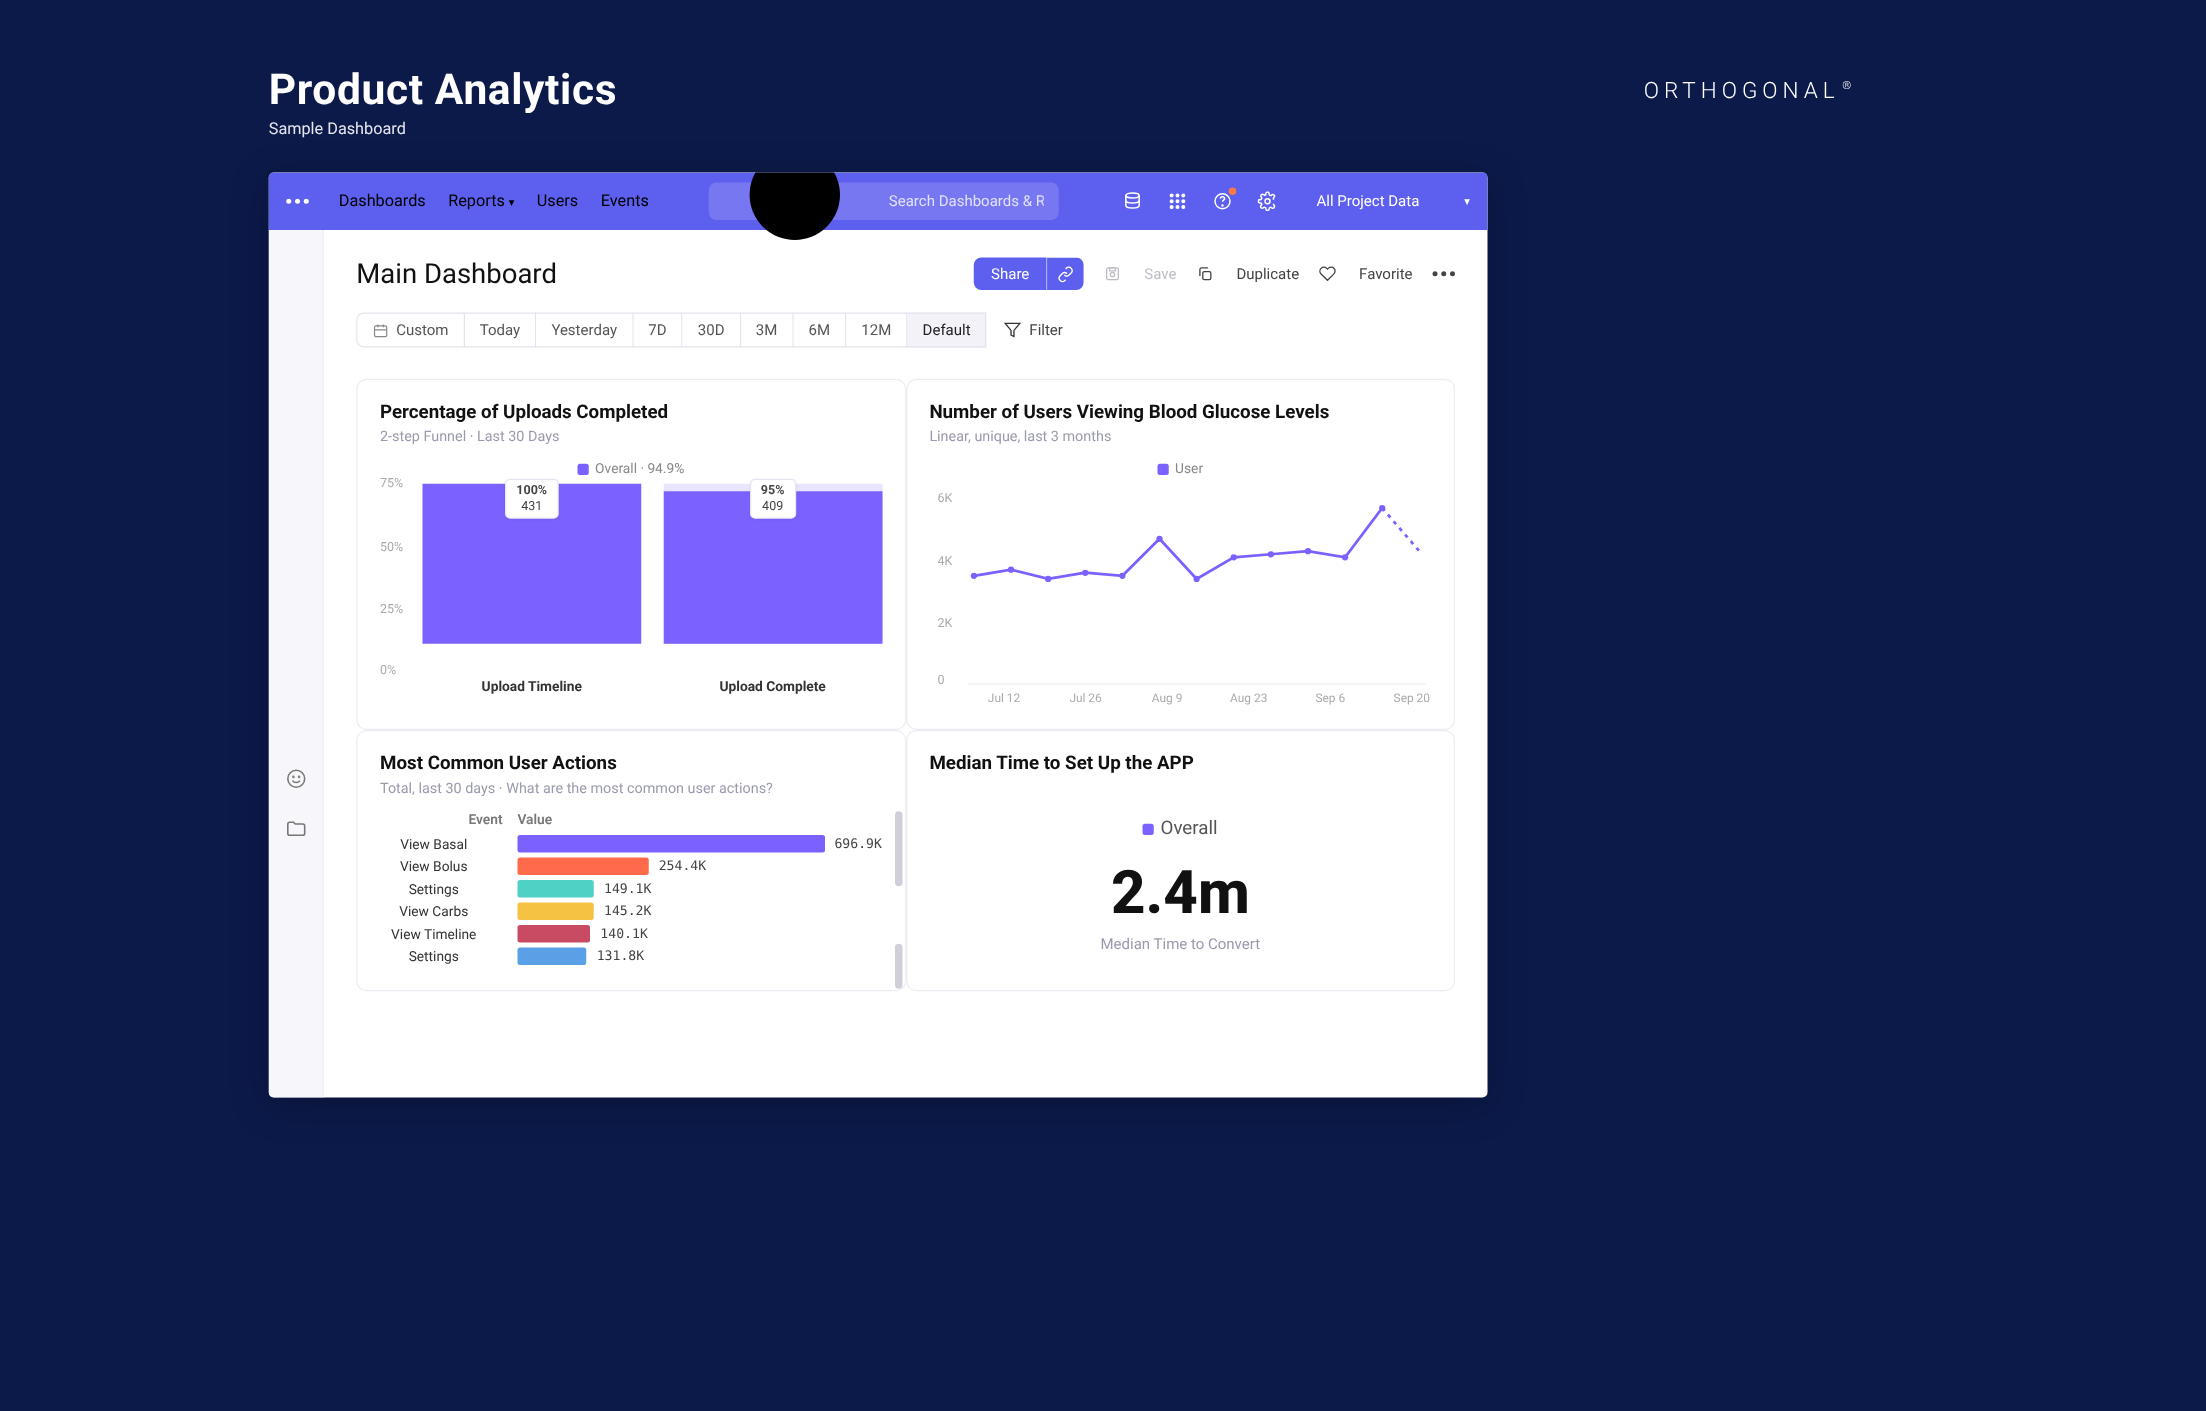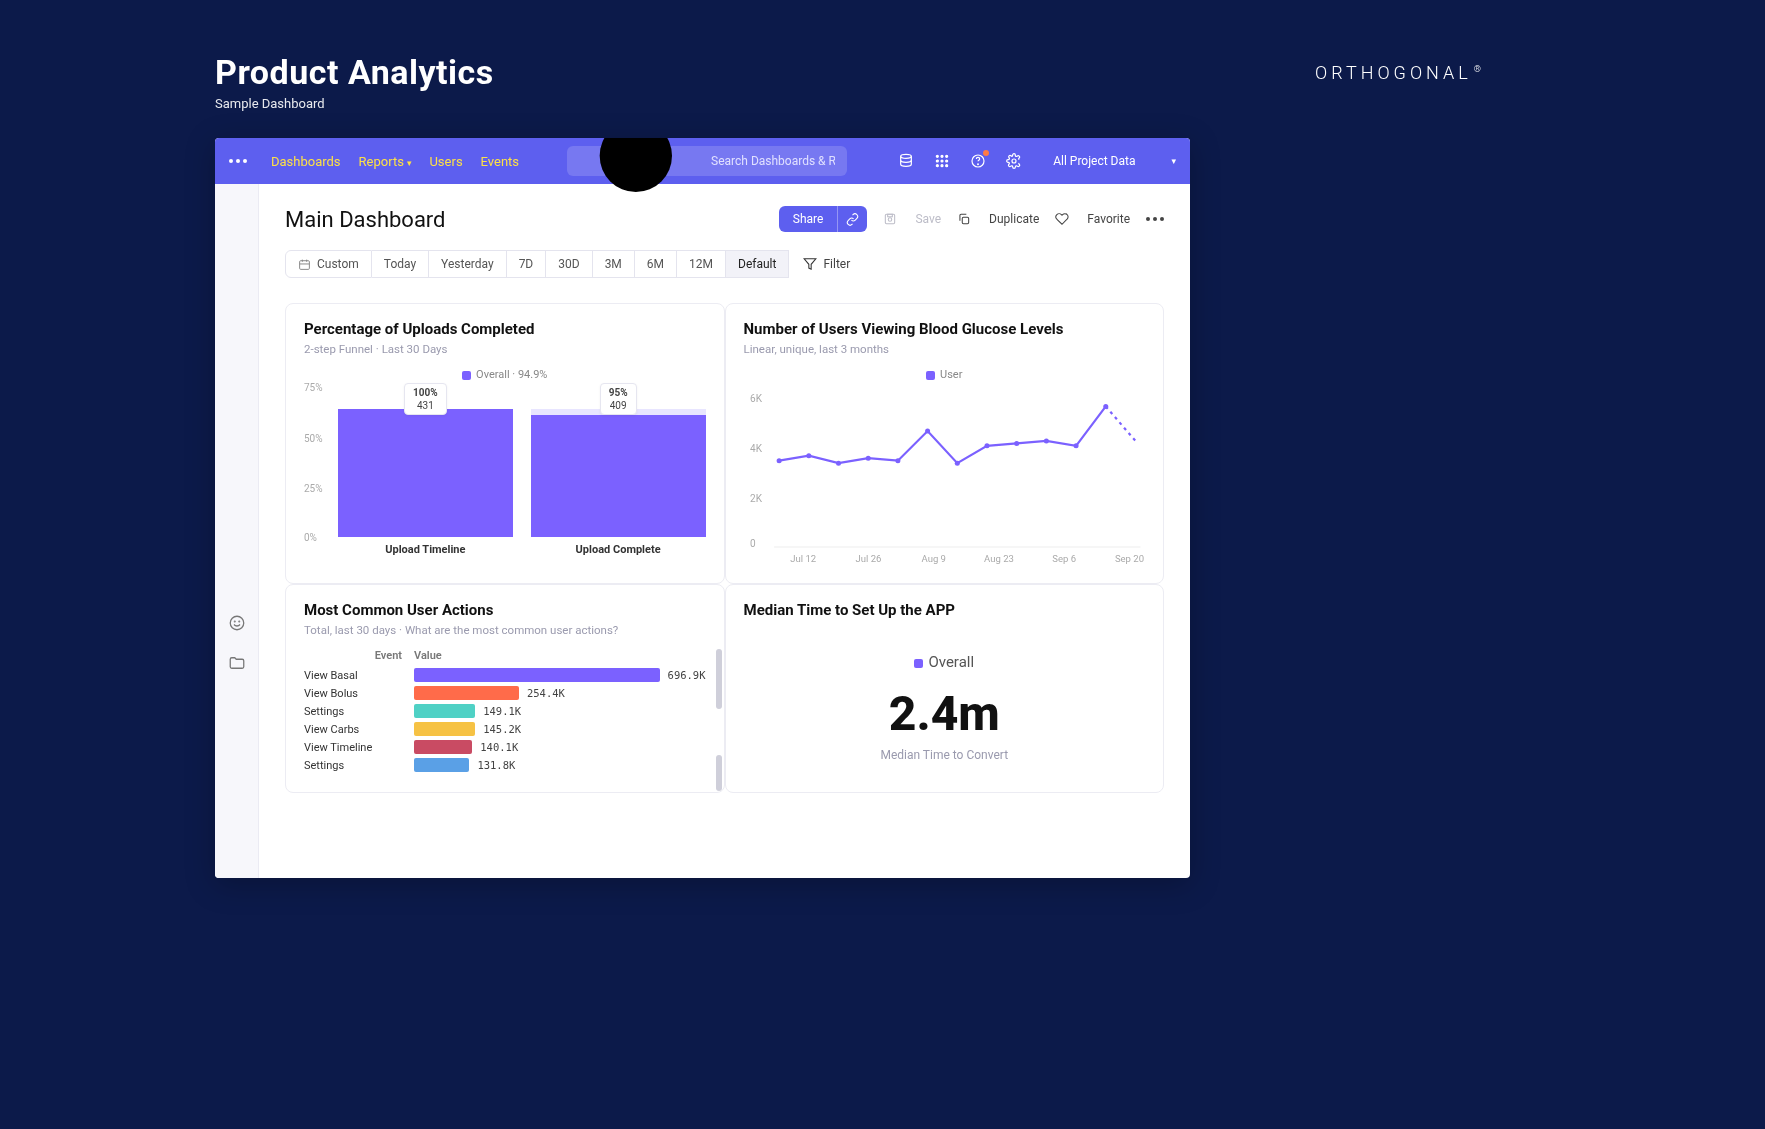--- a/index.html
+++ b/index.html
@@ -6,21 +6,21 @@
 body{background:#0c1a4a;width:1765px;height:1129px;position:relative;overflow:hidden}
 .outer-header{position:absolute;left:215px;top:52px;color:#fff}
 .outer-title{font-size:34px;font-weight:700;letter-spacing:.5px}
 .outer-sub{font-size:13px;margin-top:4px;opacity:.9}
 .brand{position:absolute;right:280px;top:62px;color:#fff;font-size:18px;letter-spacing:4px;font-weight:300}
 .brand sup{font-size:9px;vertical-align:super;margin-left:2px}
 .app{position:absolute;left:215px;top:138px;width:975px;height:740px;background:#fff;border-radius:4px;overflow:hidden;box-shadow:0 6px 30px rgba(0,0,0,.25)}
 .topbar{background:#5d5fef;height:46px;display:flex;align-items:center;color:#fff;font-size:13px;padding:0 14px;gap:18px}
 .topbar .dots{width:24px;display:flex;gap:3px;align-items:center}
 .topbar .dots span{width:4px;height:4px;border-radius:50%;background:#fff}
-.topbar a{color:#fde047;text-decoration:none;cursor:pointer}
+.topbar a{color:#000000;text-decoration:none;cursor:pointer}
 .topbar .caret{font-size:9px;margin-left:3px}
 .searchwrap{flex:0 0 280px;margin-left:30px;background:rgba(255,255,255,.16);border-radius:6px;height:30px;display:flex;align-items:center;padding:0 12px;color:#e6e6ff;font-size:12px;gap:8px}
 .searchwrap input{background:transparent;border:0;outline:0;color:#fff;font-size:12px;width:100%}
 .searchwrap input::placeholder{color:#e0e0ff}
 .spacer{flex:1}
 .tb-icon{width:18px;height:18px;display:flex;align-items:center;justify-content:center;position:relative;cursor:pointer}
 .tb-icon svg{width:16px;height:16px;stroke:#fff;fill:none;stroke-width:1.8}
 .tb-icon .badge{position:absolute;top:-2px;right:-2px;width:6px;height:6px;border-radius:50%;background:#ff7a45}
 .proj{font-size:12px;margin-left:12px;display:flex;align-items:center;gap:36px;cursor:pointer}
 .app-body{display:flex;height:calc(100% - 46px)}
@@ -51,36 +51,36 @@
 .grid{display:grid;grid-template-columns:1fr 1fr;}
 .card{border:1px solid #ececf3;border-radius:8px;padding:16px 18px;background:#fff}
 .card h3{font-size:15px;font-weight:700;color:#111;margin-bottom:4px}
 .card .sub{font-size:11.5px;color:#9a9aae;margin-bottom:12px}
 .legend{text-align:center;font-size:11px;color:#888;margin-bottom:6px}
 .legend .sw{display:inline-block;width:9px;height:9px;background:#7b61ff;border-radius:2px;margin-right:5px;vertical-align:middle}
 
 .funnel{display:flex;align-items:flex-end;height:150px;position:relative;padding-left:34px}
 .ytick{position:absolute;left:0;font-size:10px;color:#aaa;transform:translateY(50%)}
 .bars{flex:1;display:flex;gap:18px;align-items:flex-end;height:100%}
-.barwrap{flex:1;display:flex;flex-direction:column;align-items:center;height:100%;justify-content:flex-end;position:relative}
+.barwrap{flex:1;display:flex;flex-direction:column;align-items:center;height:100%;justify-content:flex-start;position:relative}
 .barlbl{position:absolute;top:-4px;background:#fff;border:1px solid #e6e6f0;border-radius:4px;padding:2px 8px;font-size:10px;color:#444;text-align:center;line-height:1.3;box-shadow:0 1px 3px rgba(0,0,0,.05)}
 .barlbl b{font-weight:700}
 .bar-track{width:100%;height:calc(100% - 22px);background:#e8e5ff;display:flex;align-items:flex-end}
 .bar{width:100%;background:#7b61ff}
 .barx{font-size:11px;font-weight:700;color:#333;margin-top:6px;text-align:center}
 
 .linechart{position:relative;height:180px}
 .linechart svg{width:100%;height:100%}
 .ltick{font-size:10px;fill:#aaa}
 .xtick{font-size:9.5px;fill:#aaa;text-anchor:middle}
 
 .tblhdr{display:flex;font-size:11px;color:#777;font-weight:600;margin-bottom:6px}
 .tblhdr .c1{width:110px;text-align:right;padding-right:12px}
 .tblrow{display:flex;align-items:center;font-size:11px;color:#333;margin-bottom:4px}
-.tblrow .c1{width:110px;text-align:left;padding-right:24px}
+.tblrow .c1{width:110px;text-align:center;padding-right:24px}
 .tblrow .bar2wrap{flex:1;display:flex;align-items:center;gap:8px}
 .tblrow .bar2{height:14px;border-radius:2px}
 .tblrow .val{font-size:10.5px;color:#444;font-family:ui-monospace,Menlo,monospace}
 .scrollmark{position:absolute;right:2px;width:6px;background:#cfcfda;border-radius:3px}
 
 .bignum{text-align:center;padding:30px 0 10px}
 .bignum .lg{font-size:15px;color:#555;margin-bottom:14px}
 .bignum .lg .sw{display:inline-block;width:9px;height:9px;background:#7b61ff;border-radius:2px;margin-right:5px;vertical-align:middle}
 .bignum .val{font-size:48px;font-weight:800;color:#111;margin-bottom:6px}
 .bignum .cap{font-size:12px;color:#9a9aae}

